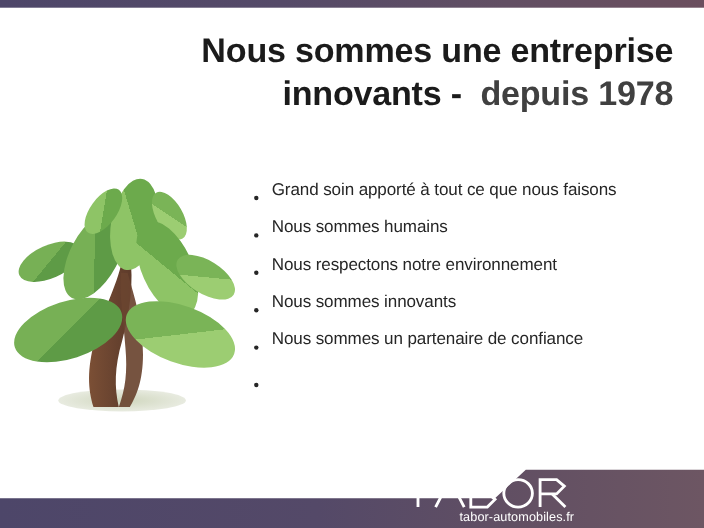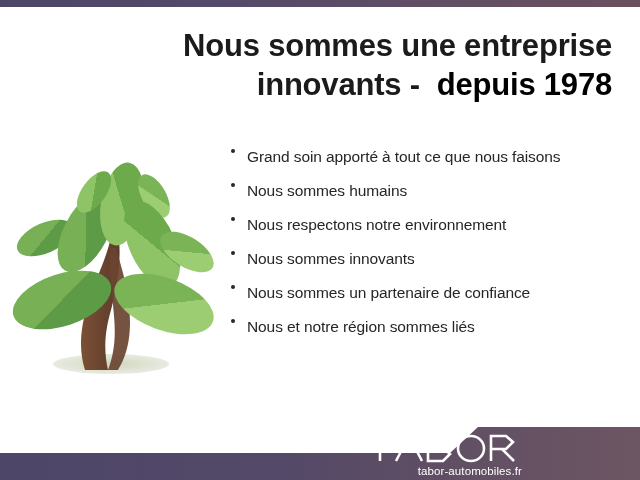--- a/index.html
+++ b/index.html
@@ -43,38 +43,38 @@
     line-height: 39px;
     font-weight: bold;
     color: #1b1b1b;
     letter-spacing: -0.2px;
   }
   #headline .line {
     display: block;
     white-space: nowrap;
   }
   #headline .accent {
-    color: #000000;
+    color: #404040;
   }
   #headline .dash {
     color: #1b1b1b;
   }
 
   
   #bullets {
     position: absolute;
     left: 231px;
     top: 148px;
     width: 400px;
   }
   .bullet-row {
     position: relative;
     height: 34px;
     display: flex;
-    align-items: flex-start;
+    align-items: flex-end;
   }
   .bullet-dot {
     width: 4px;
     height: 4px;
     border-radius: 50%;
     background: #262626;
     flex: 0 0 auto;
     margin-right: 12px;
     margin-top: 1px;
   }
@@ -218,21 +218,20 @@
     <div class="bullet-row">
       <span class="bullet-dot"></span>
       <span class="bullet-text">Nous sommes innovants</span>
     </div>
     <div class="bullet-row">
       <span class="bullet-dot"></span>
       <span class="bullet-text">Nous sommes un partenaire de confiance</span>
     </div>
     <div class="bullet-row">
       <span class="bullet-dot"></span>
-      <span class="bullet-text">Nous et notre région sommes liés</span>
     </div>
   </div>
 
   <div id="footer">
     <svg id="footer-shape" viewBox="0 0 640 80" width="640" height="80" xmlns="http://www.w3.org/2000/svg">
       <defs>
         <linearGradient id="footGrad" x1="0" y1="0" x2="1" y2="0">
           <stop offset="0%" stop-color="#4d4669"></stop>
           <stop offset="45%" stop-color="#544968"></stop>
           <stop offset="72%" stop-color="#614f63"></stop>

